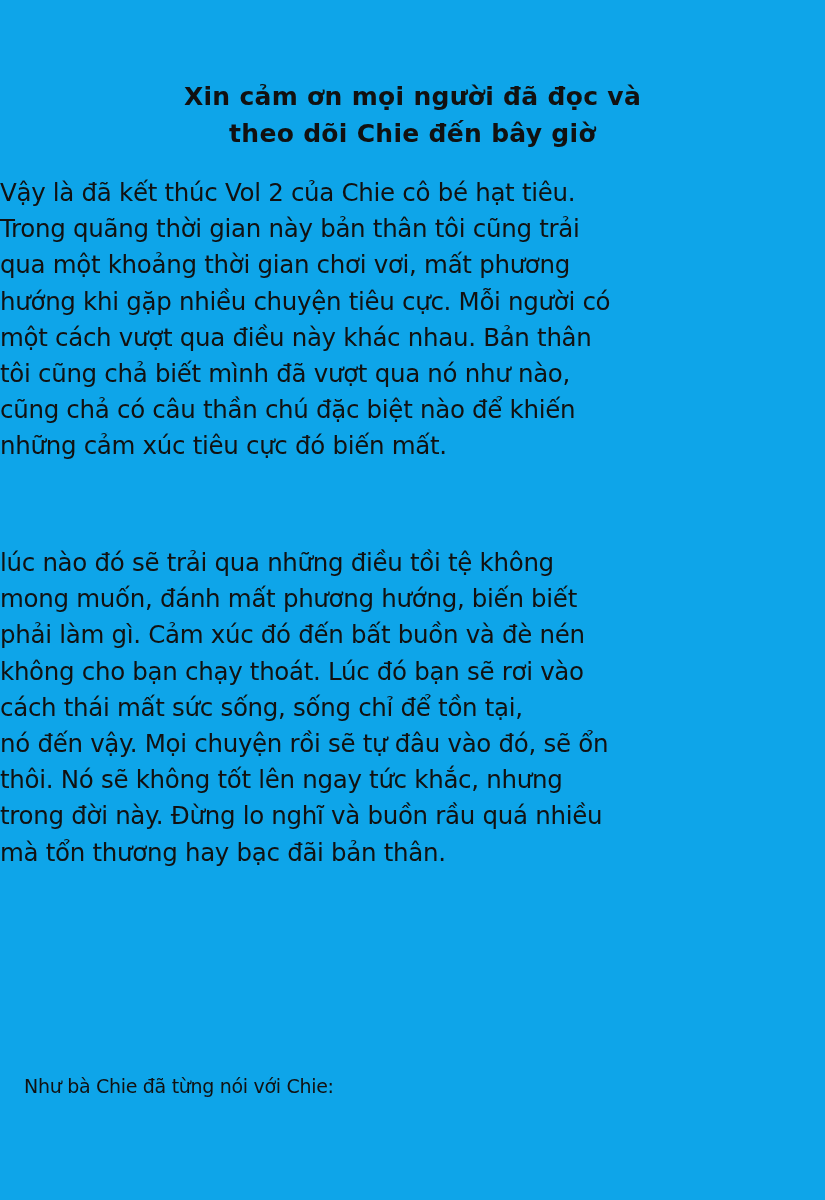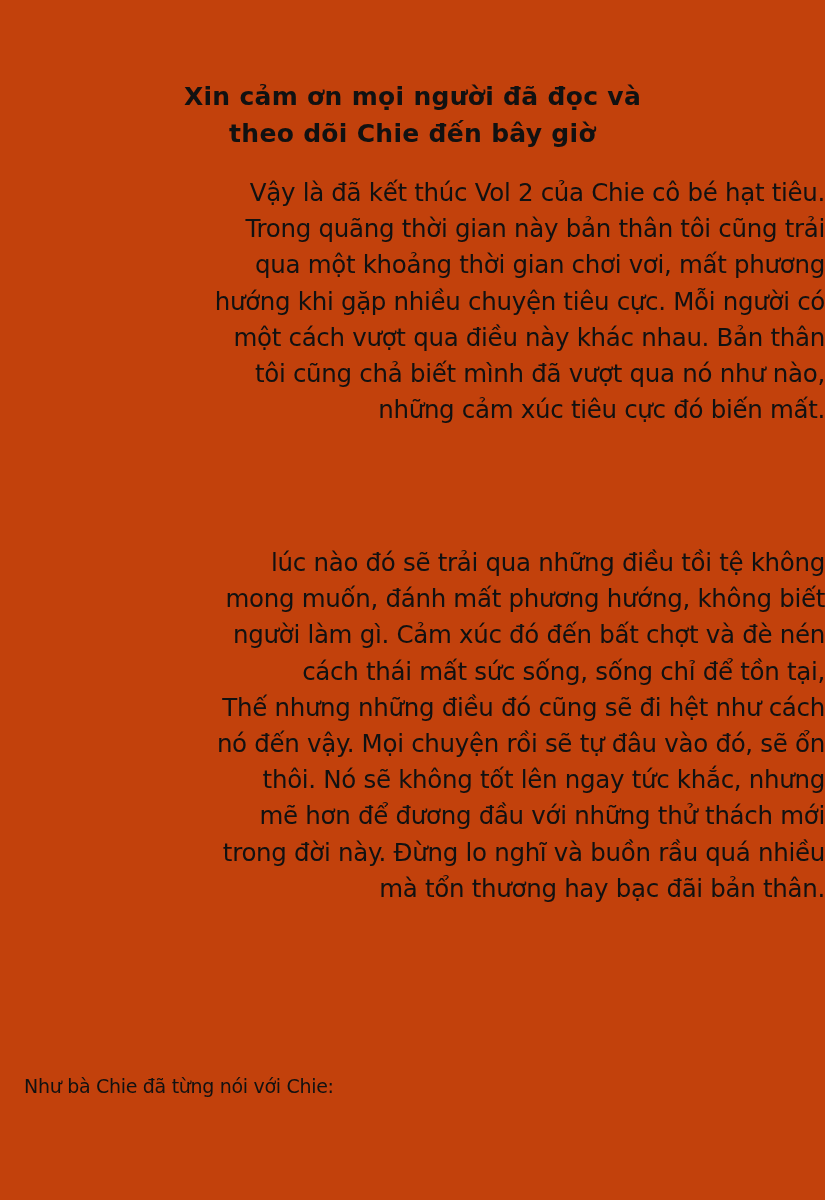--- a/index.html
+++ b/index.html
@@ -14,43 +14,42 @@
       overflow: hidden;
       font-family: "DejaVu Sans", sans-serif;
       color: #111111;
     }
     .page {
       position: absolute;
       left: 0;
       top: 0;
       width: 825px;
       height: 1200px;
-      background: #c2410c;
+      background: #0ea5e9;
     }
     .title {
       position: absolute;
       left: 0;
       top: 78px;
       width: 825px;
       text-align: center;
       font-size: 25px;
       font-weight: bold;
       line-height: 37px;
       letter-spacing: 0.3px;
     }
     .title .line { display: block; }
     .para {
       position: absolute;
       left: 0;
       width: 788px;
-      text-align: right;
+      text-align: left;
       font-size: 24.5px;
       line-height: 36.2px;
       letter-spacing: -0.3px;
-      margin-left: 37px;
     }
     .para .line { display: block; white-space: nowrap; }
     .p1 { top: 175px; }
     .p2 { top: 545px; }
     .closing {
       position: absolute;
       left: 0;
       top: 1068px;
       width: 825px;
       font-size: 19px;
@@ -69,31 +68,31 @@
     <span class="line">theo dõi Chie đến bây giờ</span>
   </div>
 
   <div class="para p1">
     <span class="line">Vậy là đã kết thúc Vol 2 của Chie cô bé hạt tiêu.</span>
     <span class="line">Trong quãng thời gian này bản thân tôi cũng trải</span>
     <span class="line">qua một khoảng thời gian chơi vơi, mất phương</span>
     <span class="line">hướng khi gặp nhiều chuyện tiêu cực. Mỗi người có</span>
     <span class="line">một cách vượt qua điều này khác nhau. Bản thân</span>
     <span class="line">tôi cũng chả biết mình đã vượt qua nó như nào,</span>
+    <span class="line">cũng chả có câu thần chú đặc biệt nào để khiến</span>
     <span class="line">những cảm xúc tiêu cực đó biến mất.</span>
   </div>
 
   <div class="para p2">
     <span class="line">lúc nào đó sẽ trải qua những điều tồi tệ không</span>
-    <span class="line">mong muốn, đánh mất phương hướng, không biết</span>
-    <span class="line">người làm gì. Cảm xúc đó đến bất chợt và đè nén</span>
+    <span class="line">mong muốn, đánh mất phương hướng, biến biết</span>
+    <span class="line">phải làm gì. Cảm xúc đó đến bất buồn và đè nén</span>
+    <span class="line">không cho bạn chạy thoát. Lúc đó bạn sẽ rơi vào</span>
     <span class="line">cách thái mất sức sống, sống chỉ để tồn tại,</span>
-    <span class="line">Thế nhưng những điều đó cũng sẽ đi hệt như cách</span>
     <span class="line">nó đến vậy. Mọi chuyện rồi sẽ tự đâu vào đó, sẽ ổn</span>
     <span class="line">thôi. Nó sẽ không tốt lên ngay tức khắc, nhưng</span>
-    <span class="line">mẽ hơn để đương đầu với những thử thách mới</span>
     <span class="line">trong đời này. Đừng lo nghĩ và buồn rầu quá nhiều</span>
     <span class="line">mà tổn thương hay bạc đãi bản thân.</span>
   </div>
 
   <div class="closing">Như bà Chie đã từng nói với Chie:</div>
 
 </div>
 
 </body></html>

